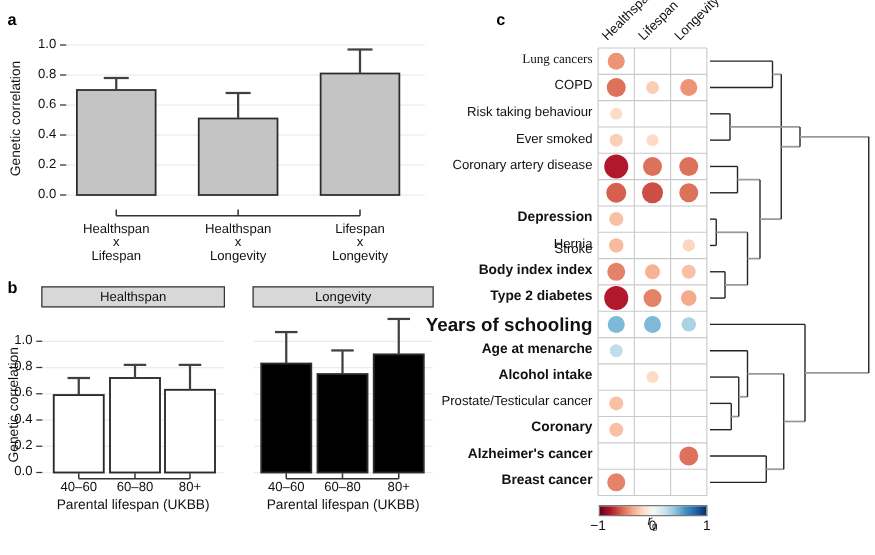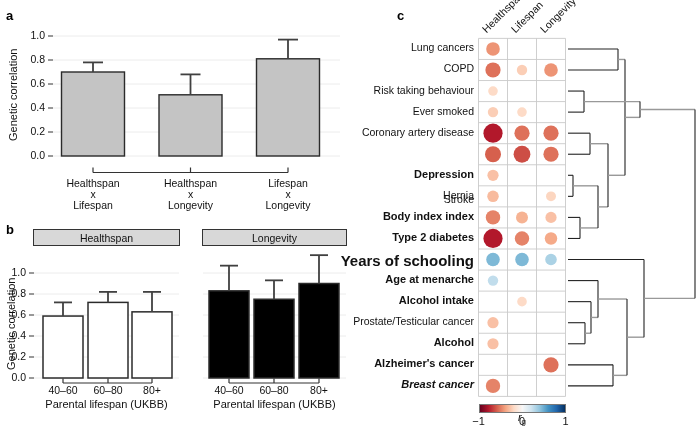--- a/index.html
+++ b/index.html
@@ -235,35 +235,35 @@
       <div class="txt ctr" style="left: 31.5px; top: 399px; width: 150px; font-size: 11px;">Parental lifespan (UKBB)</div>
       <div class="strip" style="left: 202px; top: 229px; width: 145px; height: 17px;">Longevity</div>
       <div class="txt ctr" style="left: 207px; top: 385px; width: 44px;">40–60</div>
       <div class="txt ctr" style="left: 252px; top: 385px; width: 44px;">60–80</div>
       <div class="txt ctr" style="left: 297px; top: 385px; width: 44px;">80+</div>
       <div class="txt ctr" style="left: 199.5px; top: 399px; width: 150px; font-size: 11px;">Parental lifespan (UKBB)</div>
       <div class="txt rot90 ctr" style="left: -48px; top: 318px; width: 120px;">Genetic correlation</div>
       <span class="colhdr" style="left: 488px; top: 23px;">Healthspan</span>
       <span class="colhdr" style="left: 517px; top: 23px;">Lifespan</span>
       <span class="colhdr" style="left: 546px; top: 23px;">Longevity</span>
-      <div class="txt rgt" style="left: 340px; top: 42.43px; width: 134px; font-size: 10.5px; font-weight: normal;">Lung cancers</div>
+      <div class="txt rgt" style="left: 340px; top: 42.43px; width: 134px; font-size: 10.5px; font-weight: normal; font-family: Liberation Serif, serif;">Lung cancers</div>
       <div class="txt rgt" style="left: 340px; top: 63.49px; width: 134px; font-size: 10.5px; font-weight: normal;">COPD</div>
       <div class="txt rgt" style="left: 340px; top: 84.55px; width: 134px; font-size: 10.5px; font-weight: normal;">Risk taking behaviour</div>
       <div class="txt rgt" style="left: 340px; top: 105.61px; width: 134px; font-size: 10.5px; font-weight: normal;">Ever smoked</div>
       <div class="txt rgt" style="left: 340px; top: 126.67px; width: 134px; font-size: 10.5px; font-weight: normal;">Coronary artery disease</div>
       <div class="txt rgt" style="left: 340px; top: 147.73px; width: 134px; font-size: 10.5px; font-weight: normal; margin-top: 46px;">Stroke</div>
       <div class="txt rgt" style="left: 340px; top: 168.79px; width: 134px; font-size: 11px; font-weight: bold; text-align: right;">Depression</div>
       <div class="txt rgt" style="left: 340px; top: 189.85px; width: 134px; font-size: 10.5px; font-weight: normal; text-align: right;">Hernia</div>
       <div class="txt rgt" style="left: 340px; top: 210.91px; width: 134px; font-size: 11px; font-weight: bold;">Body index index</div>
       <div class="txt rgt" style="left: 340px; top: 231.97px; width: 134px; font-size: 11px; font-weight: bold;">Type 2 diabetes</div>
       <div class="txt rgt" style="left: 340px; top: 253.03px; width: 134px; font-size: 15px; font-weight: bold;">Years of schooling</div>
       <div class="txt rgt" style="left: 340px; top: 274.09px; width: 134px; font-size: 11px; font-weight: bold;">Age at menarche</div>
       <div class="txt rgt" style="left: 340px; top: 295.15px; width: 134px; font-size: 11px; font-weight: bold;">Alcohol intake</div>
       <div class="txt rgt" style="left: 340px; top: 316.21px; width: 134px; font-size: 10.5px; font-weight: normal;">Prostate/Testicular cancer</div>
-      <div class="txt rgt" style="left: 340px; top: 337.27px; width: 134px; font-size: 11px; font-weight: bold;">Alcohol</div>
+      <div class="txt rgt" style="left: 340px; top: 337.27px; width: 134px; font-size: 11px; font-weight: bold;">Coronary</div>
       <div class="txt rgt" style="left: 340px; top: 358.33px; width: 134px; font-size: 11px; font-weight: bold;">Alzheimer's cancer</div>
-      <div class="txt rgt" style="left: 340px; top: 379.39px; width: 134px; font-size: 11px; font-weight: bold; font-style: italic;">Breast cancer</div>
+      <div class="txt rgt" style="left: 340px; top: 379.39px; width: 134px; font-size: 11px; font-weight: bold;">Breast cancer</div>
       <div class="txt ctr" style="left: 466.5px; top: 416px; width: 24px; font-size: 11px;">−1</div>
       <div class="txt ctr" style="left: 510px; top: 416px; width: 24px; font-size: 11px;">0</div>
       <div class="txt ctr" style="left: 553.5px; top: 416px; width: 24px; font-size: 11px;">1</div>
       <div class="rglbl" style="left: 507px; top: 411px; width: 30px;"><i>r</i><sub>g</sub></div>
     </div>
 </div>
 
 </body></html>

